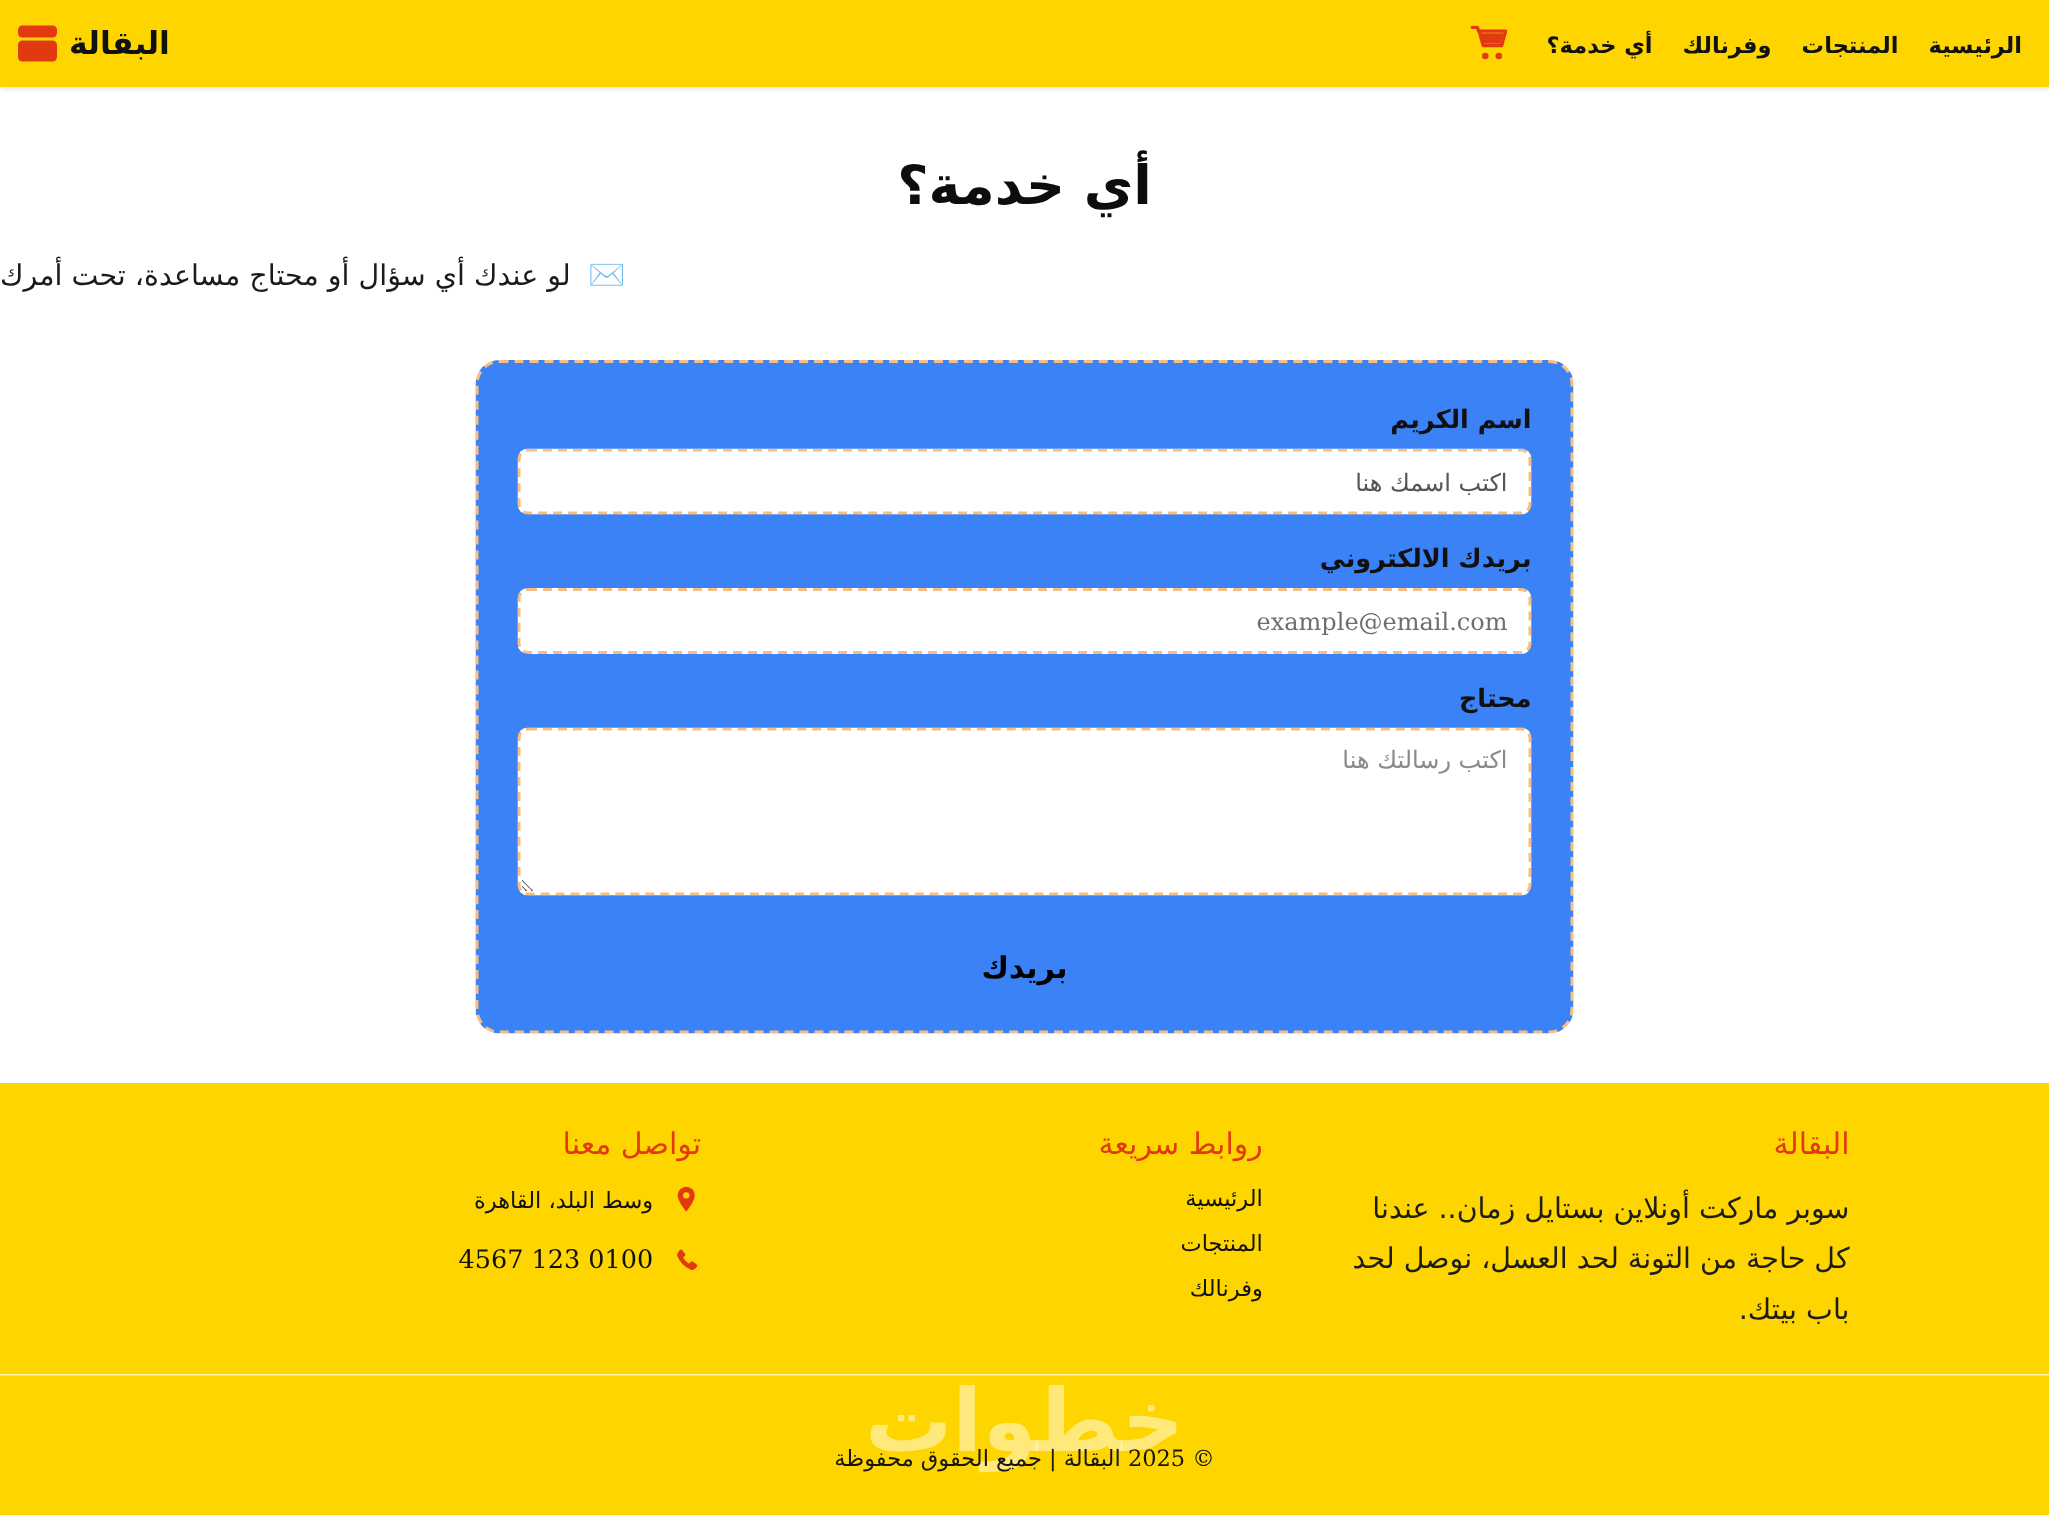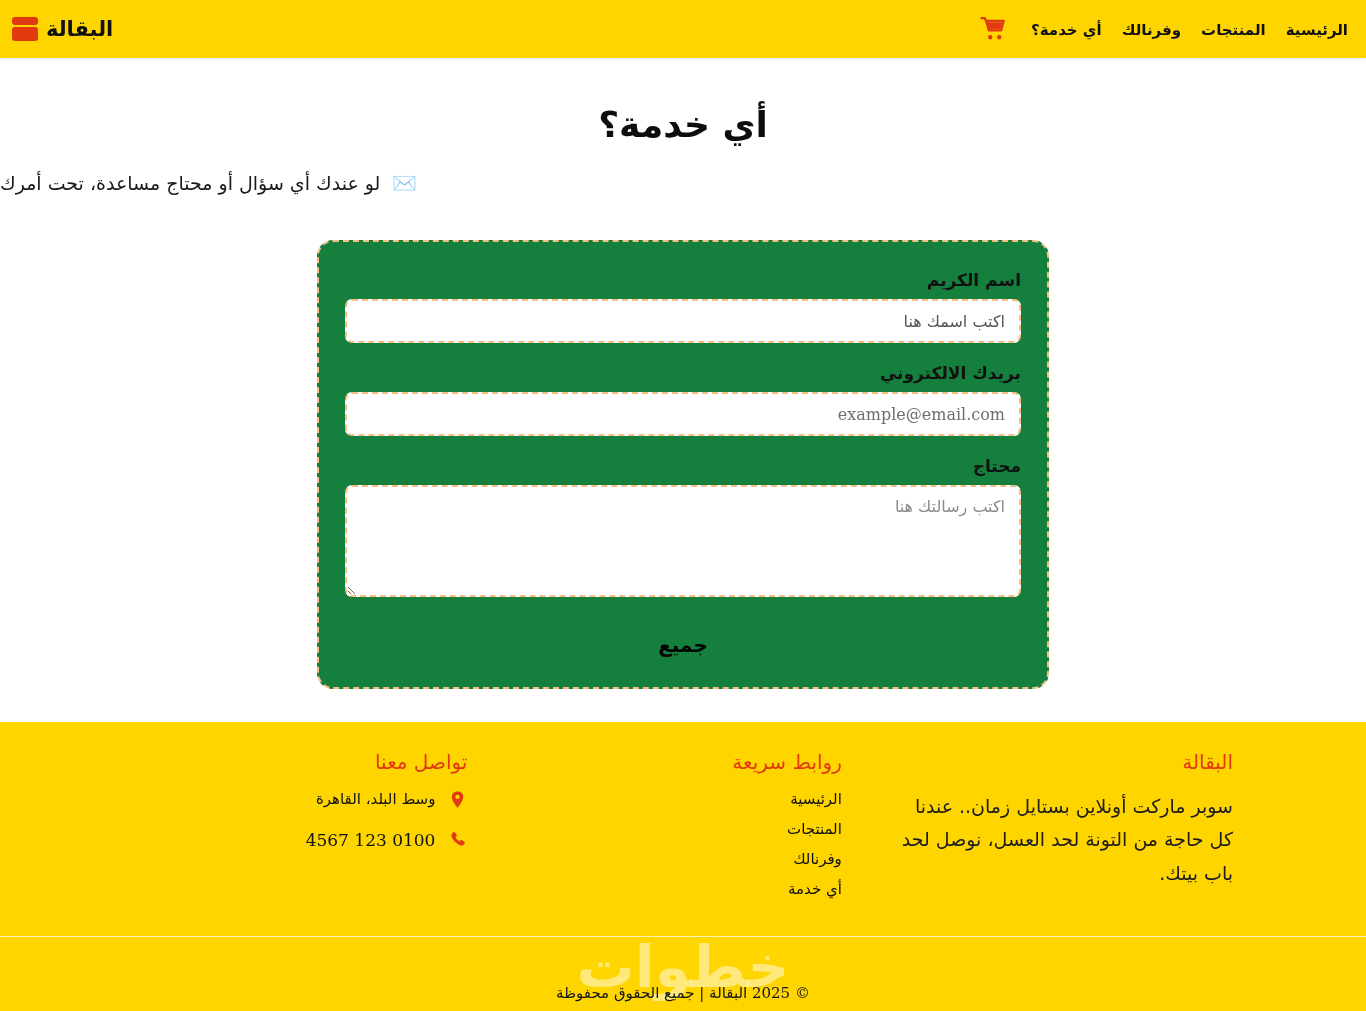--- a/index.html
+++ b/index.html
@@ -43,21 +43,21 @@
     margin-top:26px; text-align:left; font-size:19px; color:#1a1a1a;
     font-family:"DejaVu Sans",sans-serif;
   }
   .page-subtitle .env { font-size:20px; margin-left:6px; }
 
   .contact-card {
     width:732px; margin:45px auto 50px auto;
     border:2px dashed var(--border-or);
     border-radius:16px;
     padding:28px 26px 24px 26px;
-    background:#15803d;
+    background:#3b82f6;
   }
   .form-group { margin-bottom:20px; }
   .form-label {
     display:block; text-align:right; font-weight:bold; font-size:17px;
     margin-bottom:9px; color:#111; font-family:"DejaVu Sans",sans-serif;
   }
   .form-input, .form-textarea {
     width:100%; border:2px dashed var(--border-or); border-radius:7px;
     background:#fff; outline:none;
     font-family:"DejaVu Serif","DejaVu Sans",serif;
@@ -90,21 +90,21 @@
   }
   .footer-about-text {
     font-size:19px; line-height:1.75; color:#1c1c1c; max-width:335px;
     margin-right:0; margin-left:auto; margin-right:0;
     font-family:"DejaVu Sans",sans-serif;
   }
   .footer-links a {
     display:block; text-decoration:none; color:#111; font-size:15px;
     margin-bottom:12px; font-family:"DejaVu Sans",sans-serif;
   }
-  .contact-row { display:flex; gap:13px; margin-bottom:21px; }
+  .contact-row { display:flex; align-items:center; gap:13px; margin-bottom:21px; }
   .contact-row .txt { font-size:15px; color:#111; font-family:"DejaVu Sans",sans-serif; }
   .contact-row .txt.latin { font-size:17px; font-family:"DejaVu Serif",serif; }
   .c-icon { width:19px; height:19px; flex:0 0 auto; display:flex; }
 
   .footer-bottom {
     border-top:1px solid rgba(255,255,255,.7);
     height:94px; position:relative; overflow:hidden;
     display:flex; align-items:center; justify-content:center;
   }
   .watermark {
@@ -165,39 +165,38 @@
     </div>
     <div class="form-group">
       <label class="form-label">بريدك الالكتروني</label>
       <input class="form-input latin-ph" type="email" placeholder="example@email.com" style="">
     </div>
     <div class="form-group" style="margin-bottom:0;">
       <label class="form-label">محتاج</label>
       <textarea class="form-textarea" placeholder="اكتب رسالتك هنا" style=""></textarea>
     </div>
     <div class="submit-row">
-      <button class="submit-btn">جميع</button>
+      <button class="submit-btn">بريدك</button>
     </div>
   </section>
 </main>
 
 <footer>
   <div class="footer-main">
     <div class="footer-col">
       <div class="footer-heading">البقالة</div>
       <p class="footer-about-text">سوبر ماركت أونلاين بستايل زمان.. عندنا كل حاجة من التونة لحد العسل، نوصل لحد باب بيتك.</p>
     </div>
 
     <div class="footer-col">
       <div class="footer-heading">روابط سريعة</div>
       <div class="footer-links">
         <a href="#">الرئيسية</a>
         <a href="#">المنتجات</a>
         <a href="#">وفرنالك</a>
-        <a href="#">أي خدمة</a>
       </div>
     </div>
 
     <div class="footer-col">
       <div class="footer-heading">تواصل معنا</div>
 
       <div class="contact-row">
         <span class="c-icon">
           <svg width="19" height="19" viewBox="0 0 24 24">
             <path d="M12 1.5a7.2 7.2 0 0 0-7.2 7.2c0 5.2 7.2 13.8 7.2 13.8s7.2-8.6 7.2-13.8A7.2 7.2 0 0 0 12 1.5z" fill="#e23a10"></path>

